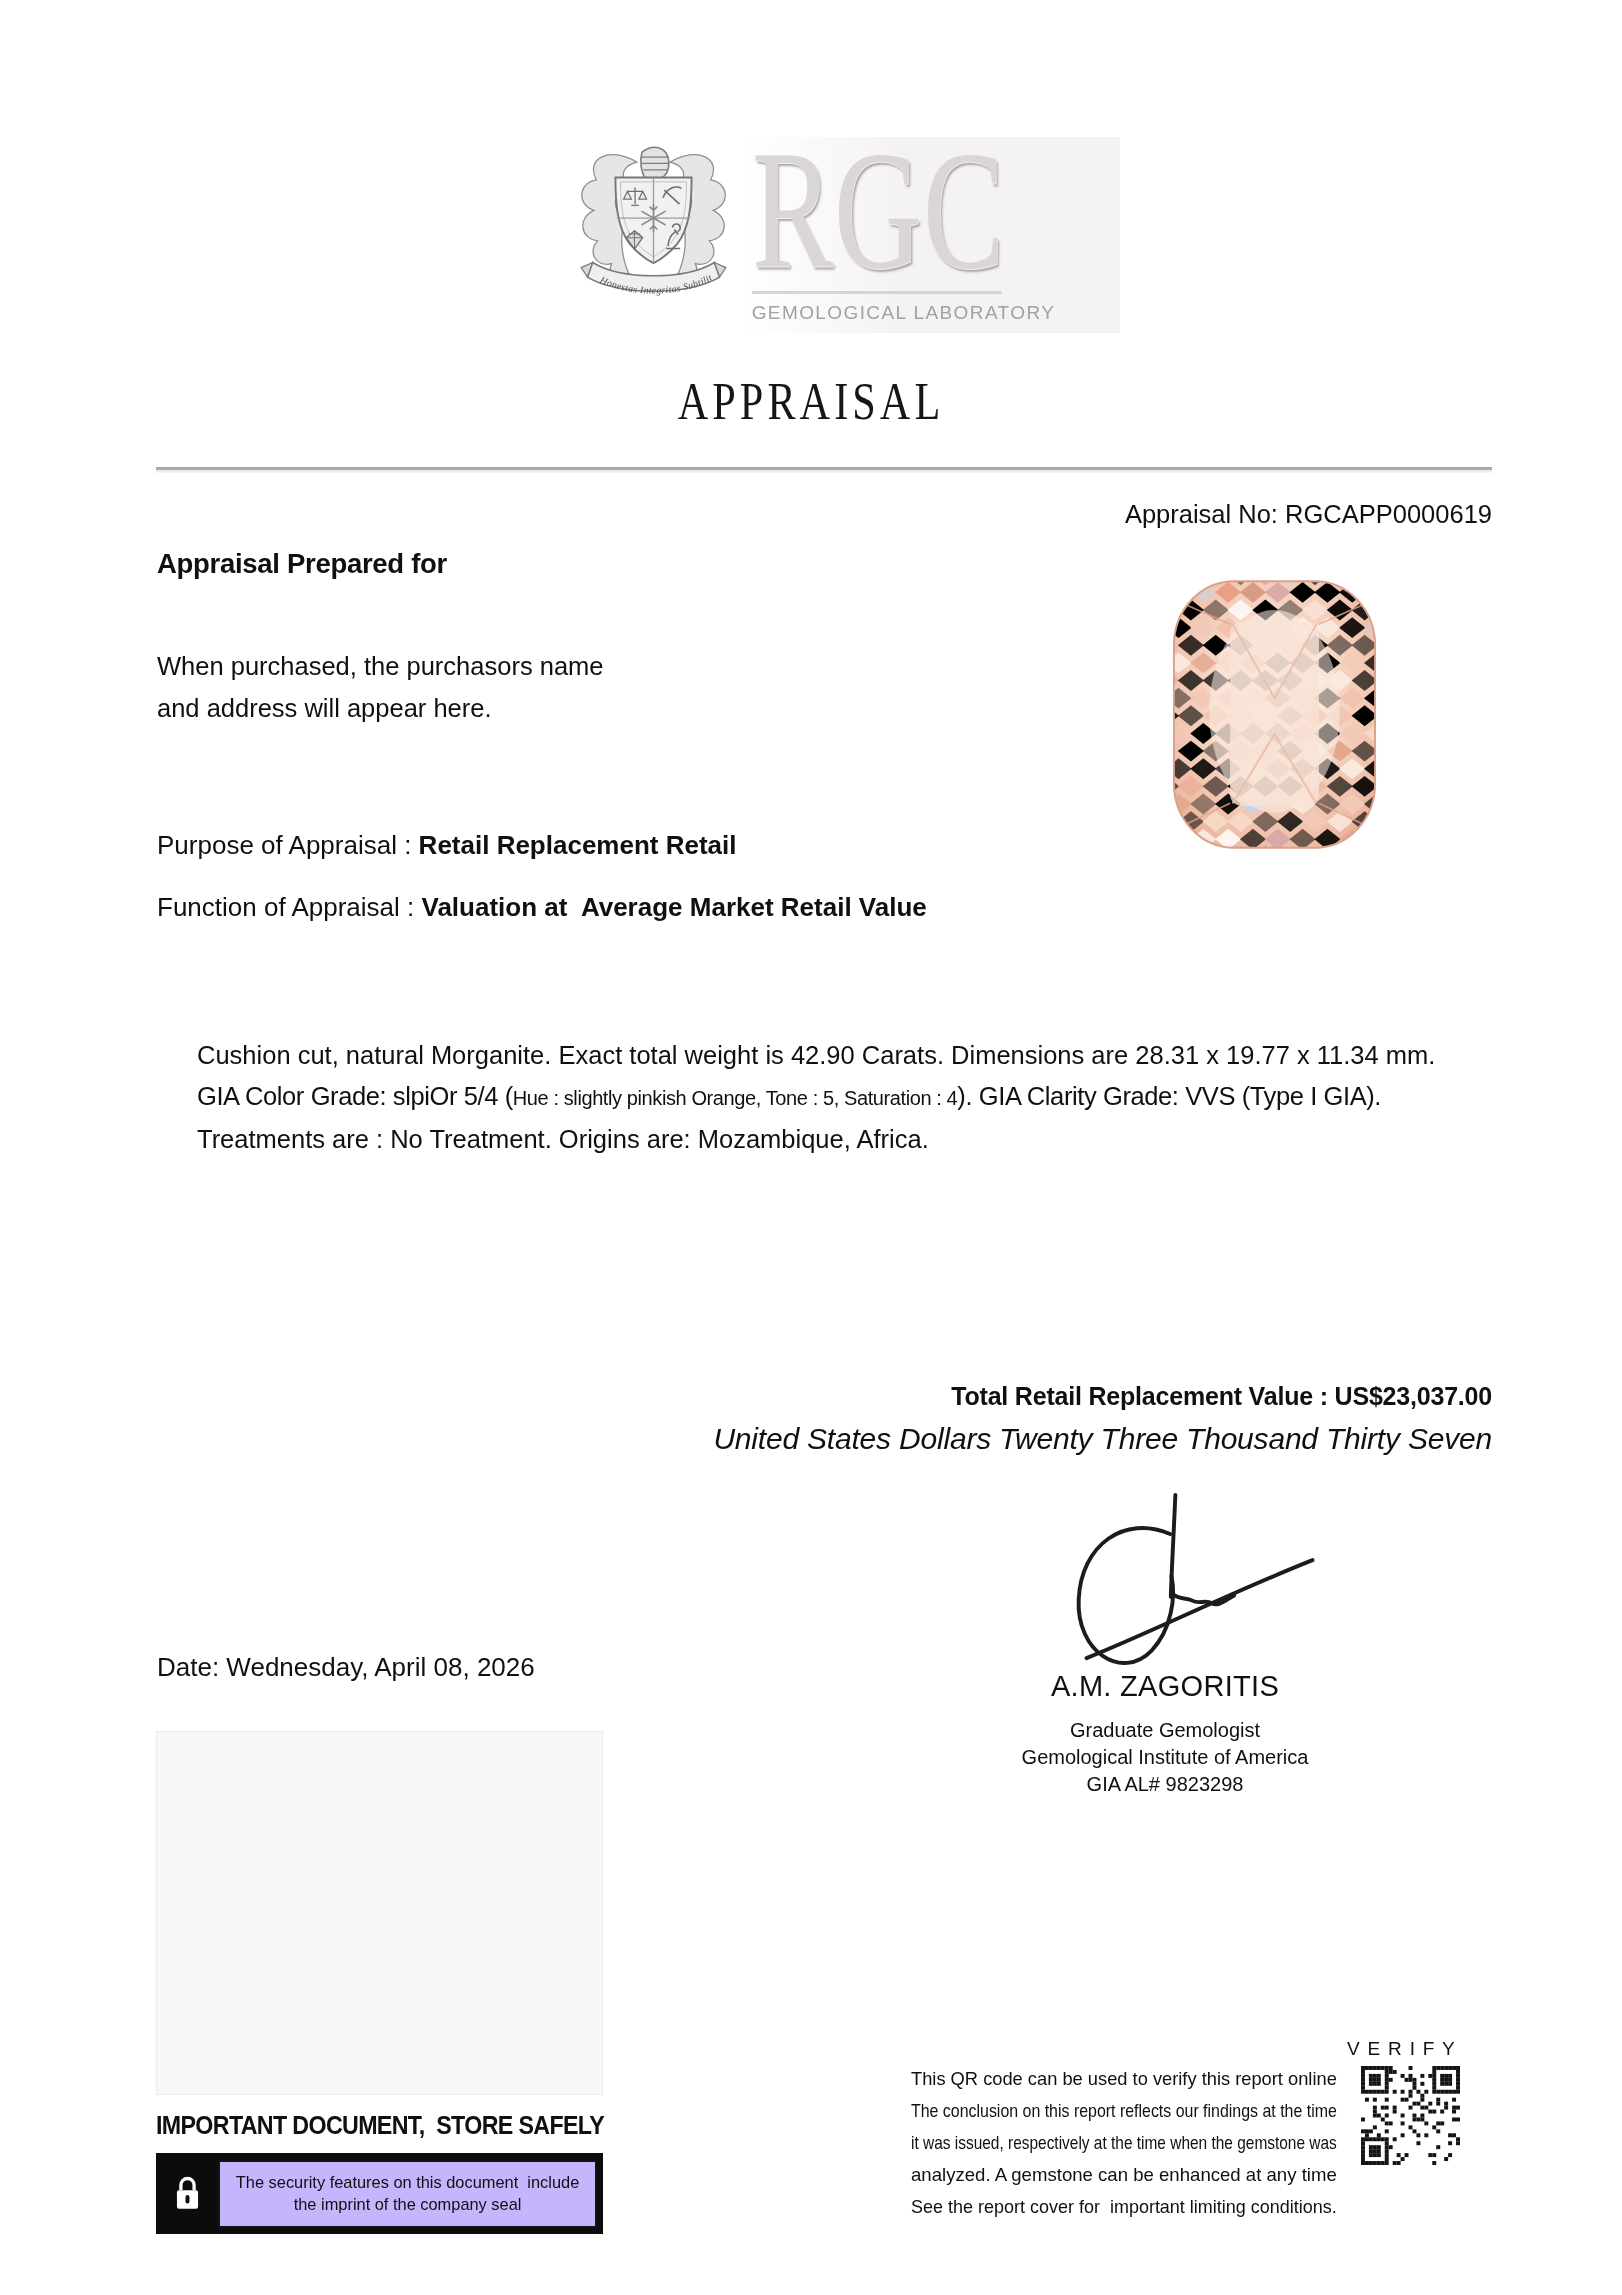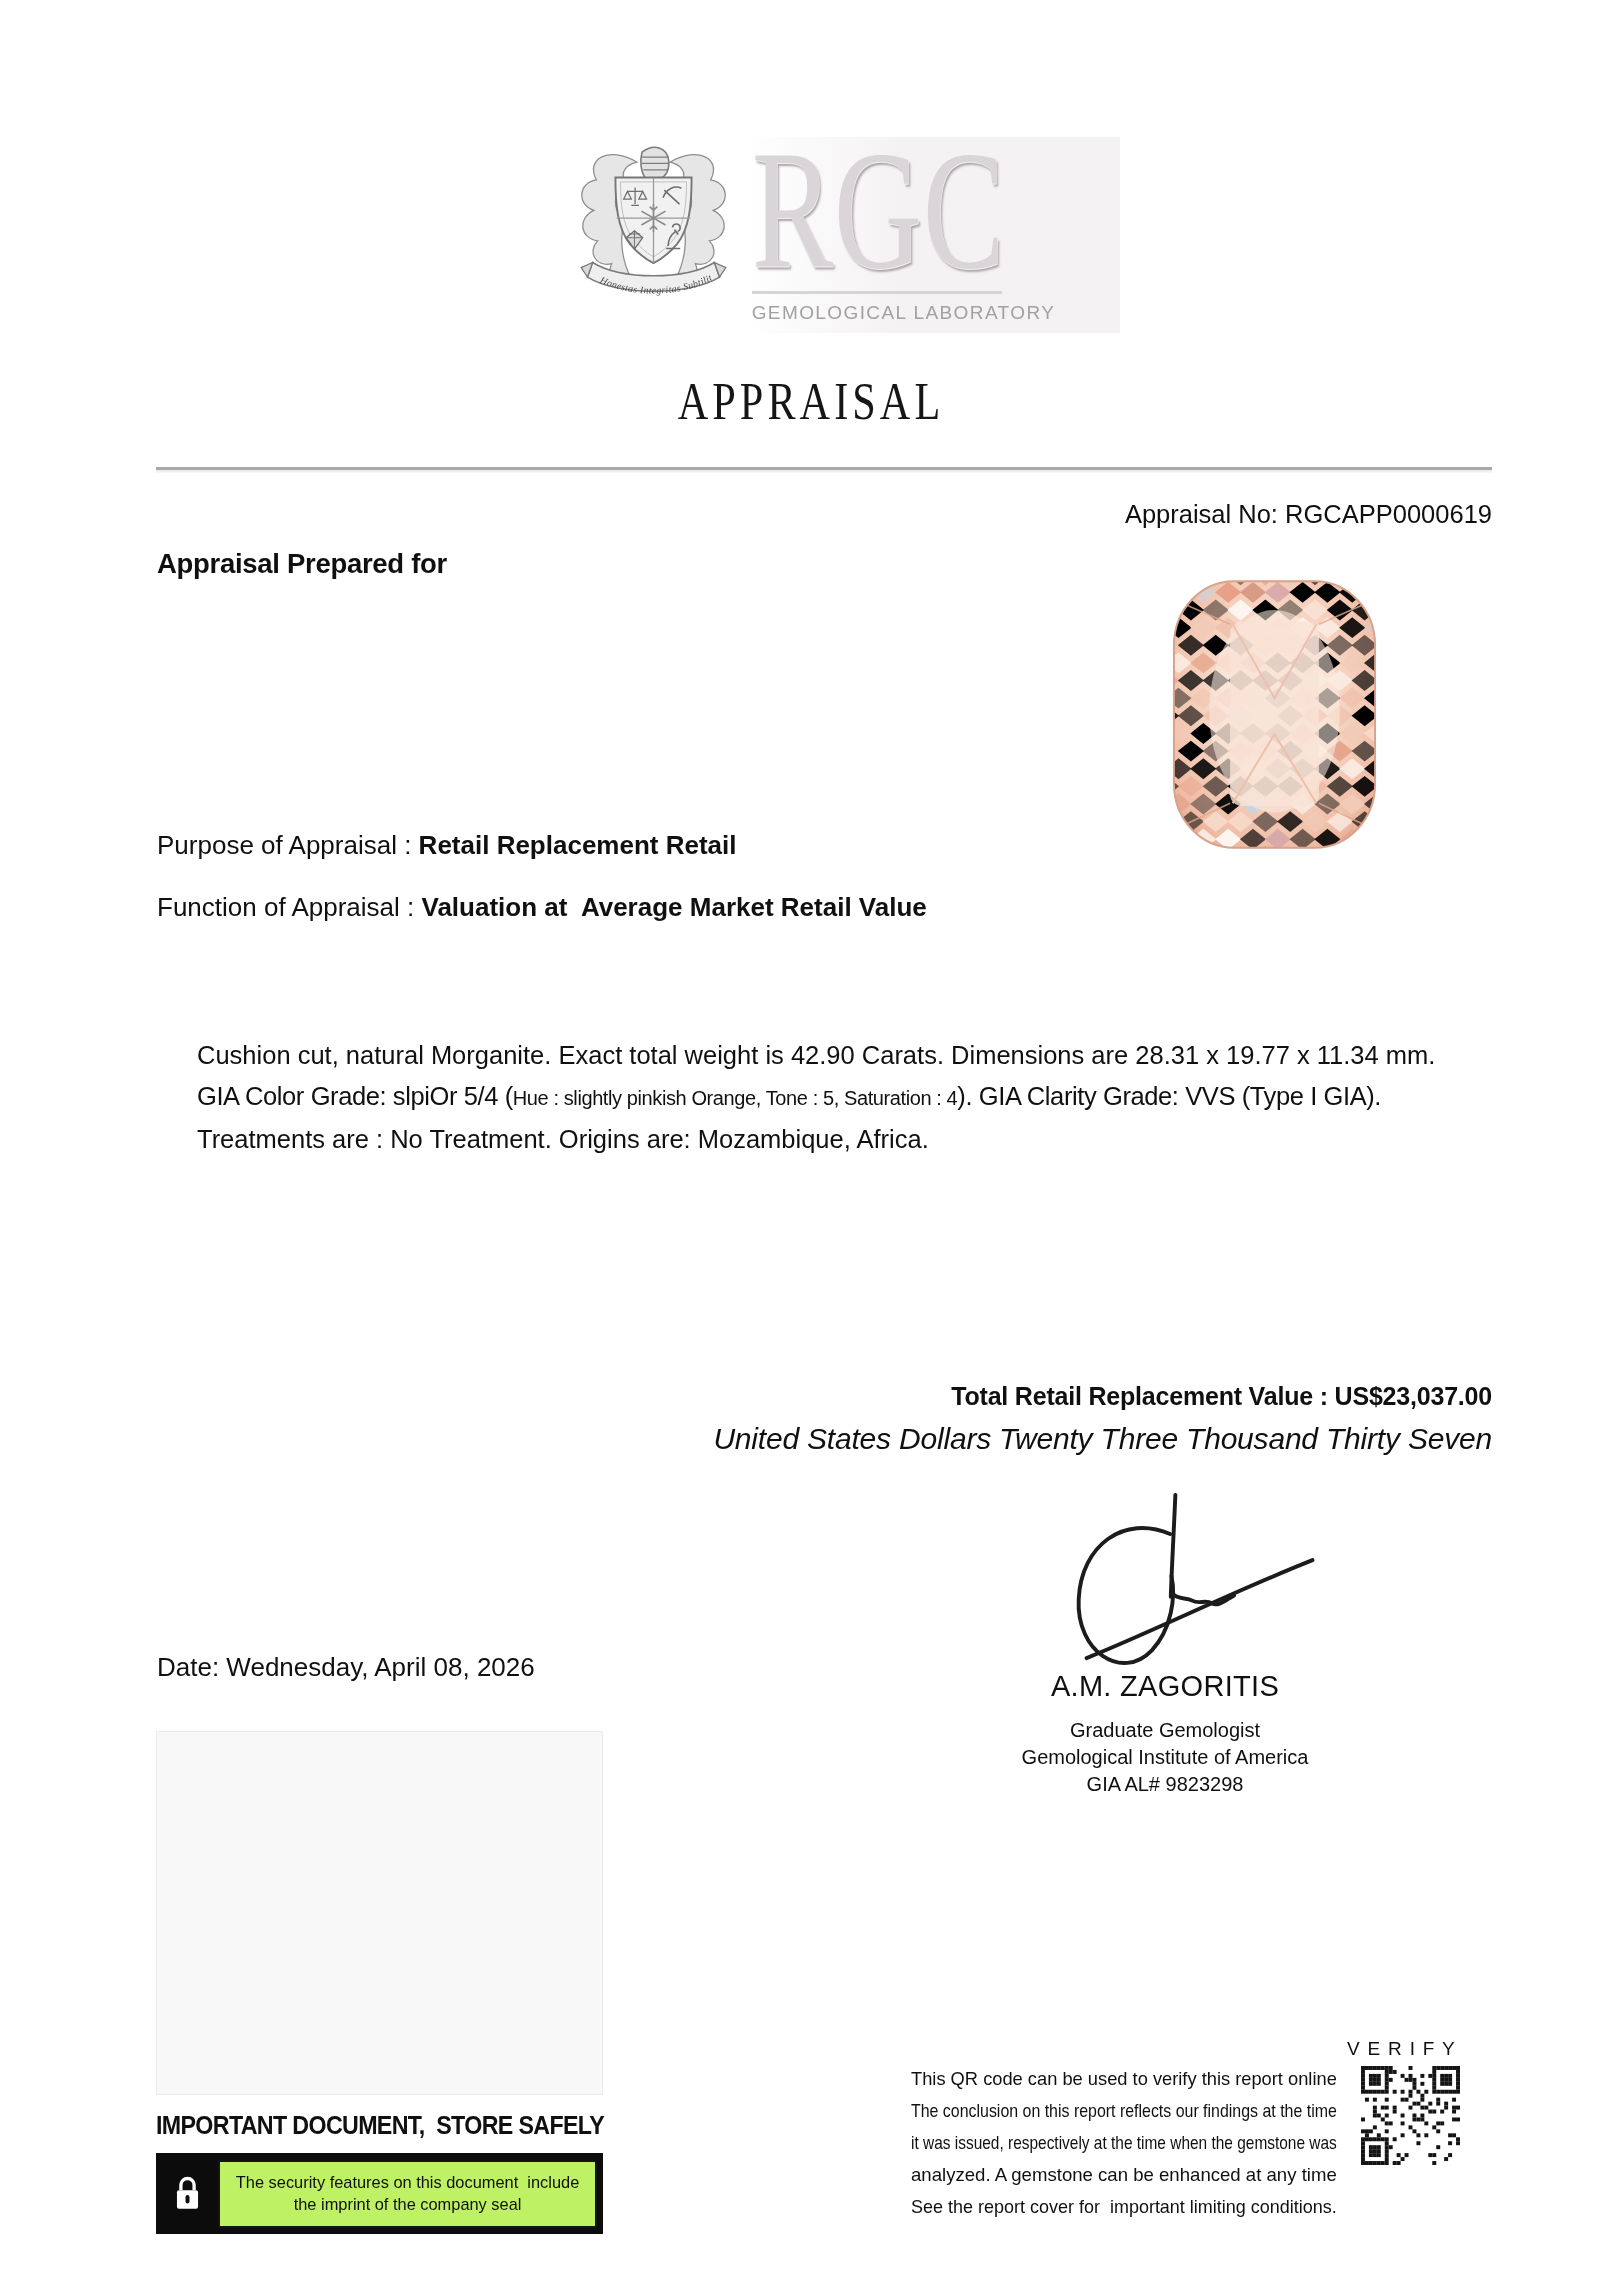--- a/index.html
+++ b/index.html
@@ -71,21 +71,21 @@
 
   
   .verify-label{position:absolute;left:1347px;top:2038px;font-size:19px;letter-spacing:1.3px;white-space:pre;}
   .qr{position:absolute;left:1361px;top:2066px;width:99px;height:99px;}
   .verify-text{position:absolute;left:911px;top:2063px;width:425px;font-size:17.7px;line-height:32px;}
   .fitline{display:inline-block;white-space:pre;transform-origin:0 50%;}
 
   
   .important{position:absolute;left:156px;top:2111px;width:447px;font-size:25px;font-weight:bold;letter-spacing:-0.7px;}
   .secbox{position:absolute;left:156px;top:2153px;width:447px;height:81px;background:#0c0c0c;box-sizing:border-box;}
-  .sec-inner{position:absolute;left:62px;top:6.5px;right:5.9px;bottom:6.5px;background:#bef264;
+  .sec-inner{position:absolute;left:62px;top:6.5px;right:5.9px;bottom:6.5px;background:#c4b5fd;
              border:2.6px solid #131313;box-sizing:border-box;display:flex;flex-direction:column;
              justify-content:center;text-align:center;font-size:16.4px;line-height:21.6px;}
   .sec-inner div{white-space:pre;}
   .lock{position:absolute;left:17px;top:21px;width:29px;height:38px;}
 </style>
 </head>
 <body>
 
 <div class="page">
 
@@ -130,20 +130,24 @@
       <div class="rgc-divider"></div>
       <div class="lab">GEMOLOGICAL LABORATORY</div>
     </div>
   </div>
 
   <div class="title">APPRAISAL</div>
   <div class="hr"></div>
   <div class="appraisal-no pre">Appraisal No: RGCAPP0000619</div>
 
   <div class="prepared-heading pre">Appraisal Prepared for</div>
+  <div class="notes">
+    <div class="pre">When purchased, the purchasors name</div>
+    <div class="pre">and address will appear here.</div>
+  </div>
 
   <svg class="gem" viewBox="0 0 320 420">
     <defs>
       <radialGradient id="gbg" cx="50%" cy="42%" r="75%">
         <stop offset="0%" stop-color="#fcefe5"></stop>
         <stop offset="45%" stop-color="#f6d4c2"></stop>
         <stop offset="78%" stop-color="#efbda6"></stop>
         <stop offset="100%" stop-color="#e2a089"></stop>
       </radialGradient>
       <clipPath id="gclip">

